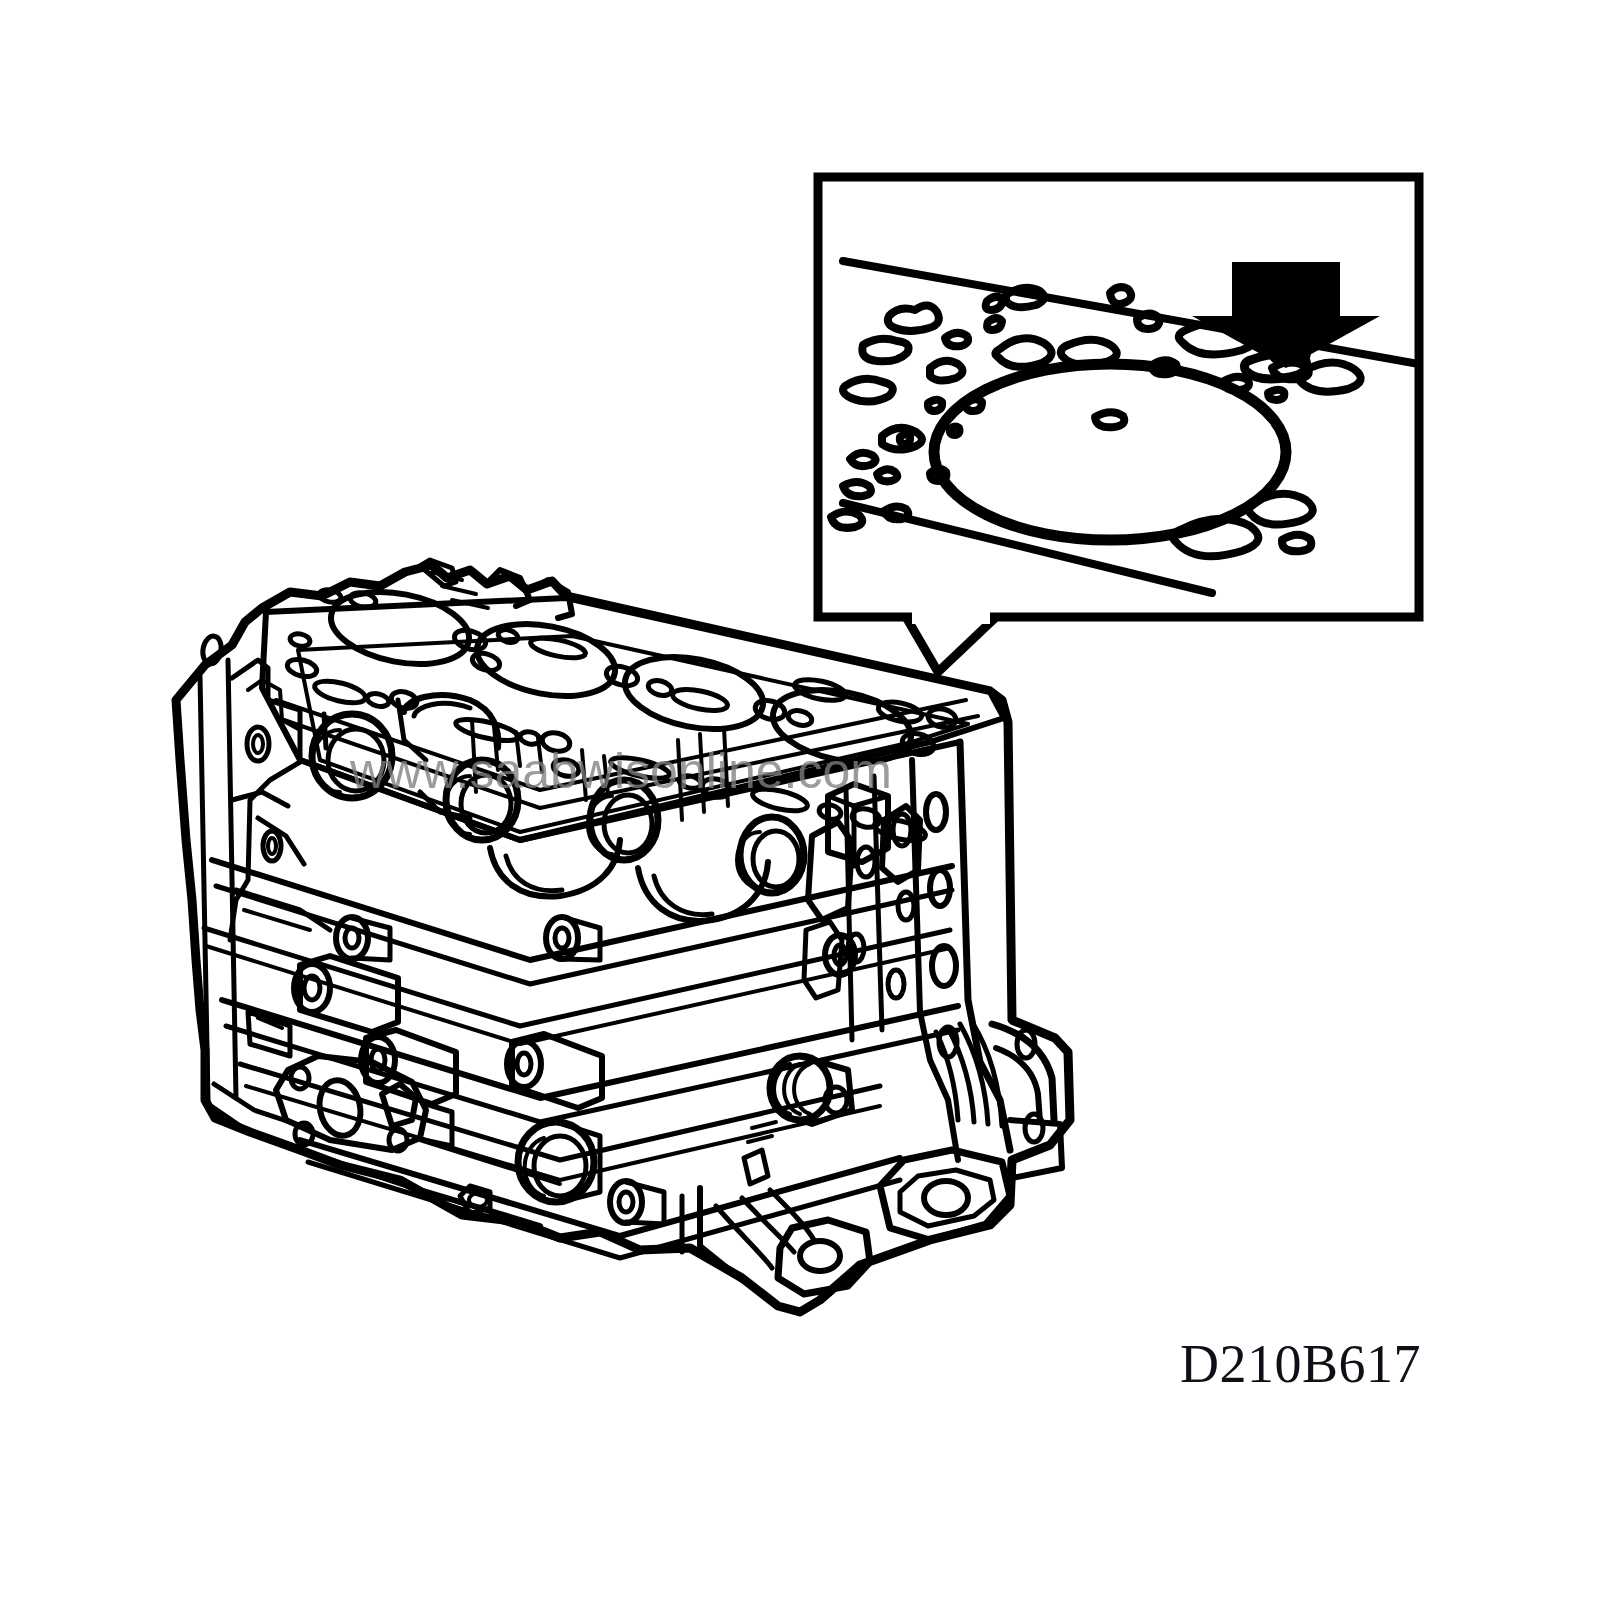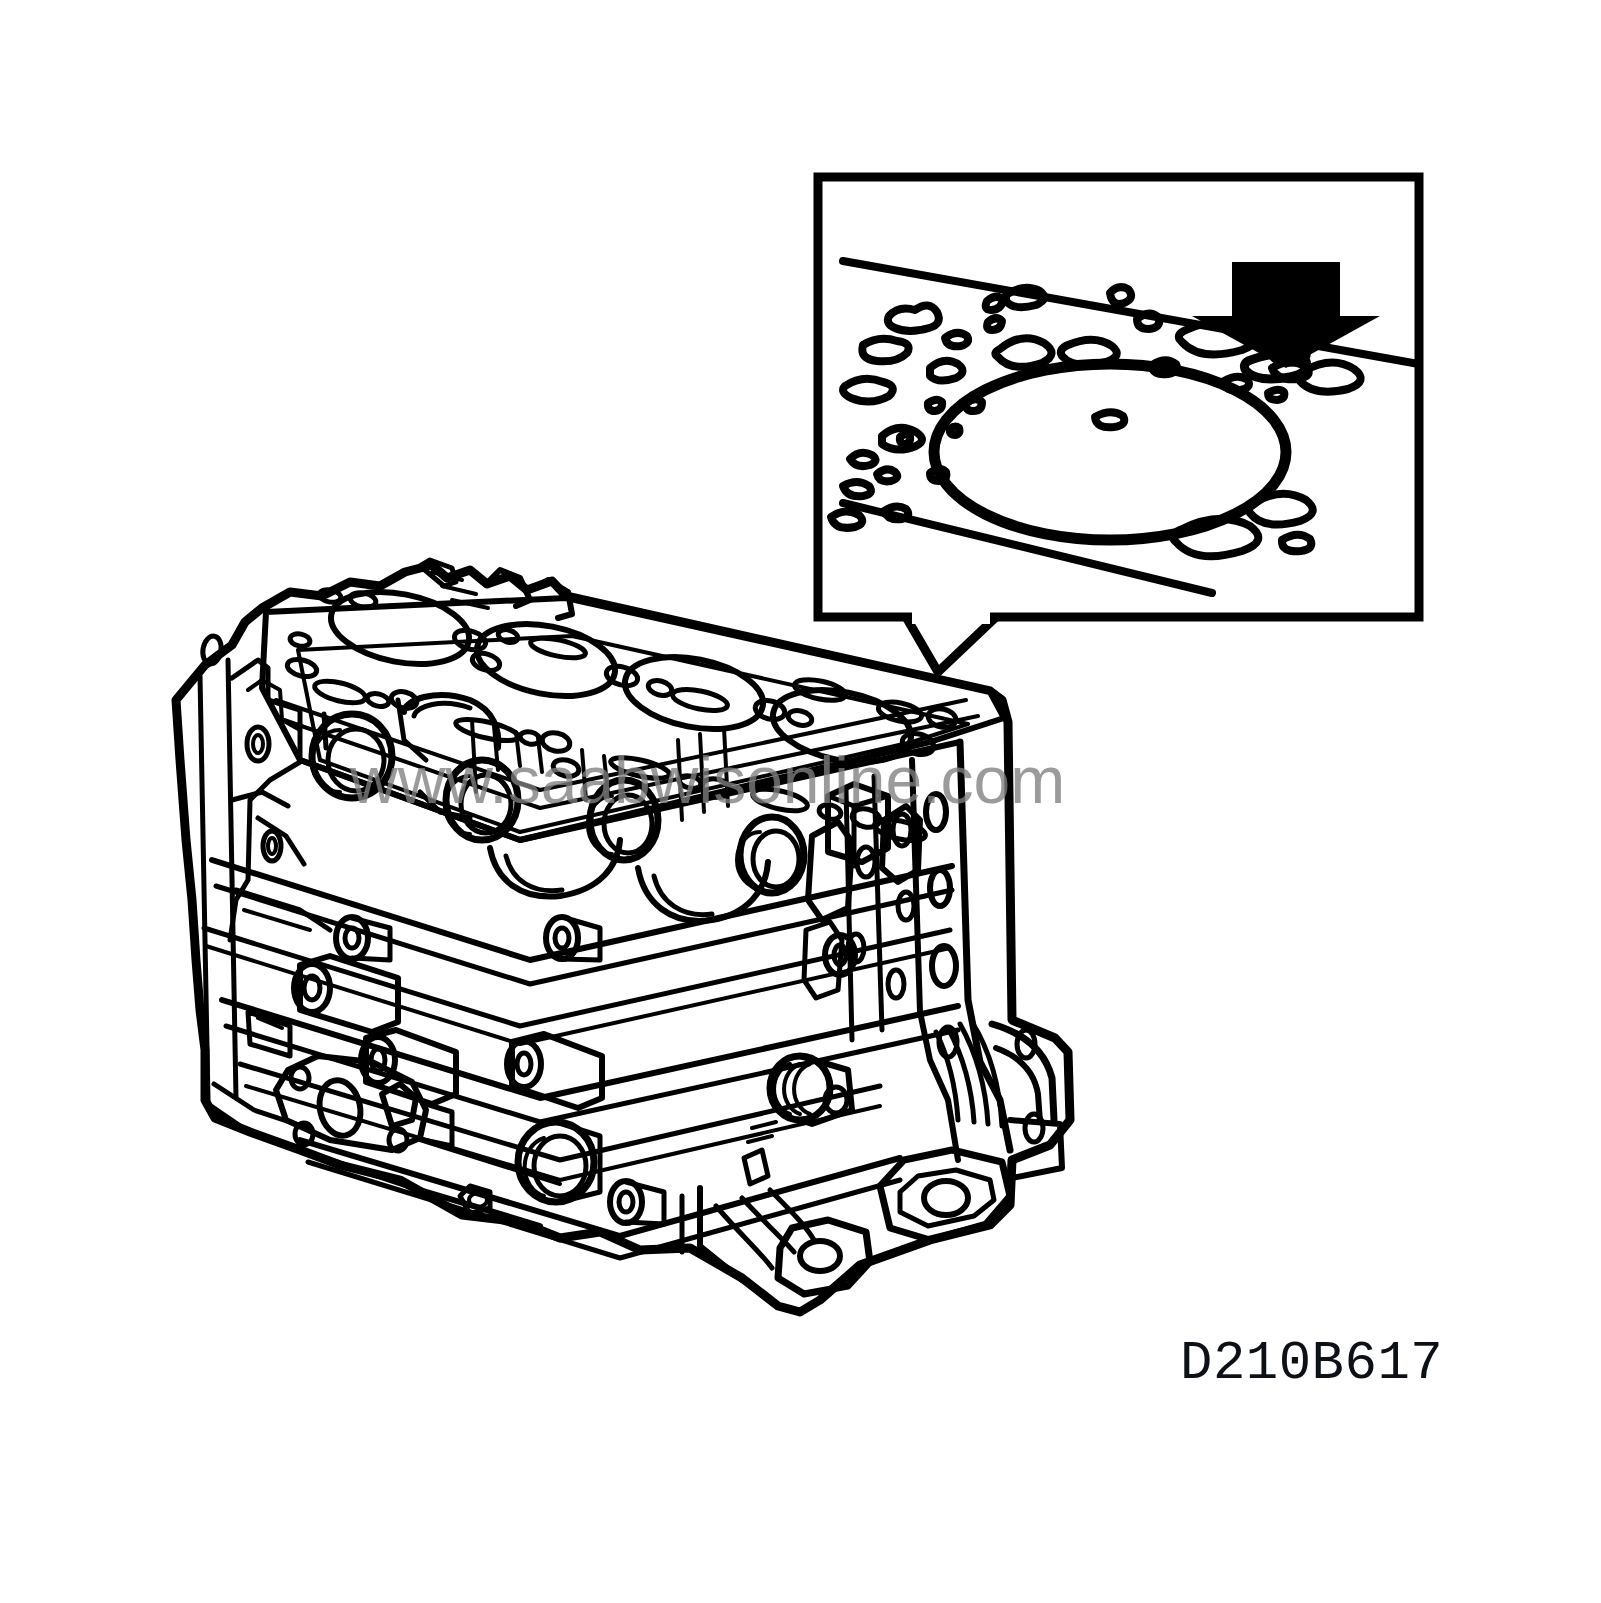--- a/index.html
+++ b/index.html
@@ -27,35 +27,35 @@
     left: 0;
     top: 0;
     width: 1601px;
     height: 1603px;
     display: block;
   }
   .fig-id-label {
     position: absolute;
     left: 1180px;
     top: 1333px;
-    font-family: Liberation Mono, monospace;
+    font-family: Liberation Serif, serif;
     font-size: 54px;
     font-weight: 400;
     letter-spacing: 0.5px;
     color: #0d1117;
     white-space: nowrap;
     user-select: none;
   }
   .watermark {
     position: absolute;
     left: 350px;
     top: 742px;
     width: 900px;
     font-family: "Liberation Sans", sans-serif;
-    font-size: 66px;
+    font-size: 50px;
     font-weight: 400;
     color: #7f7f7f;
     opacity: 0.78;
     letter-spacing: 0px;
     white-space: nowrap;
     pointer-events: none;
     user-select: none;
   }
 </style>
 </head>

